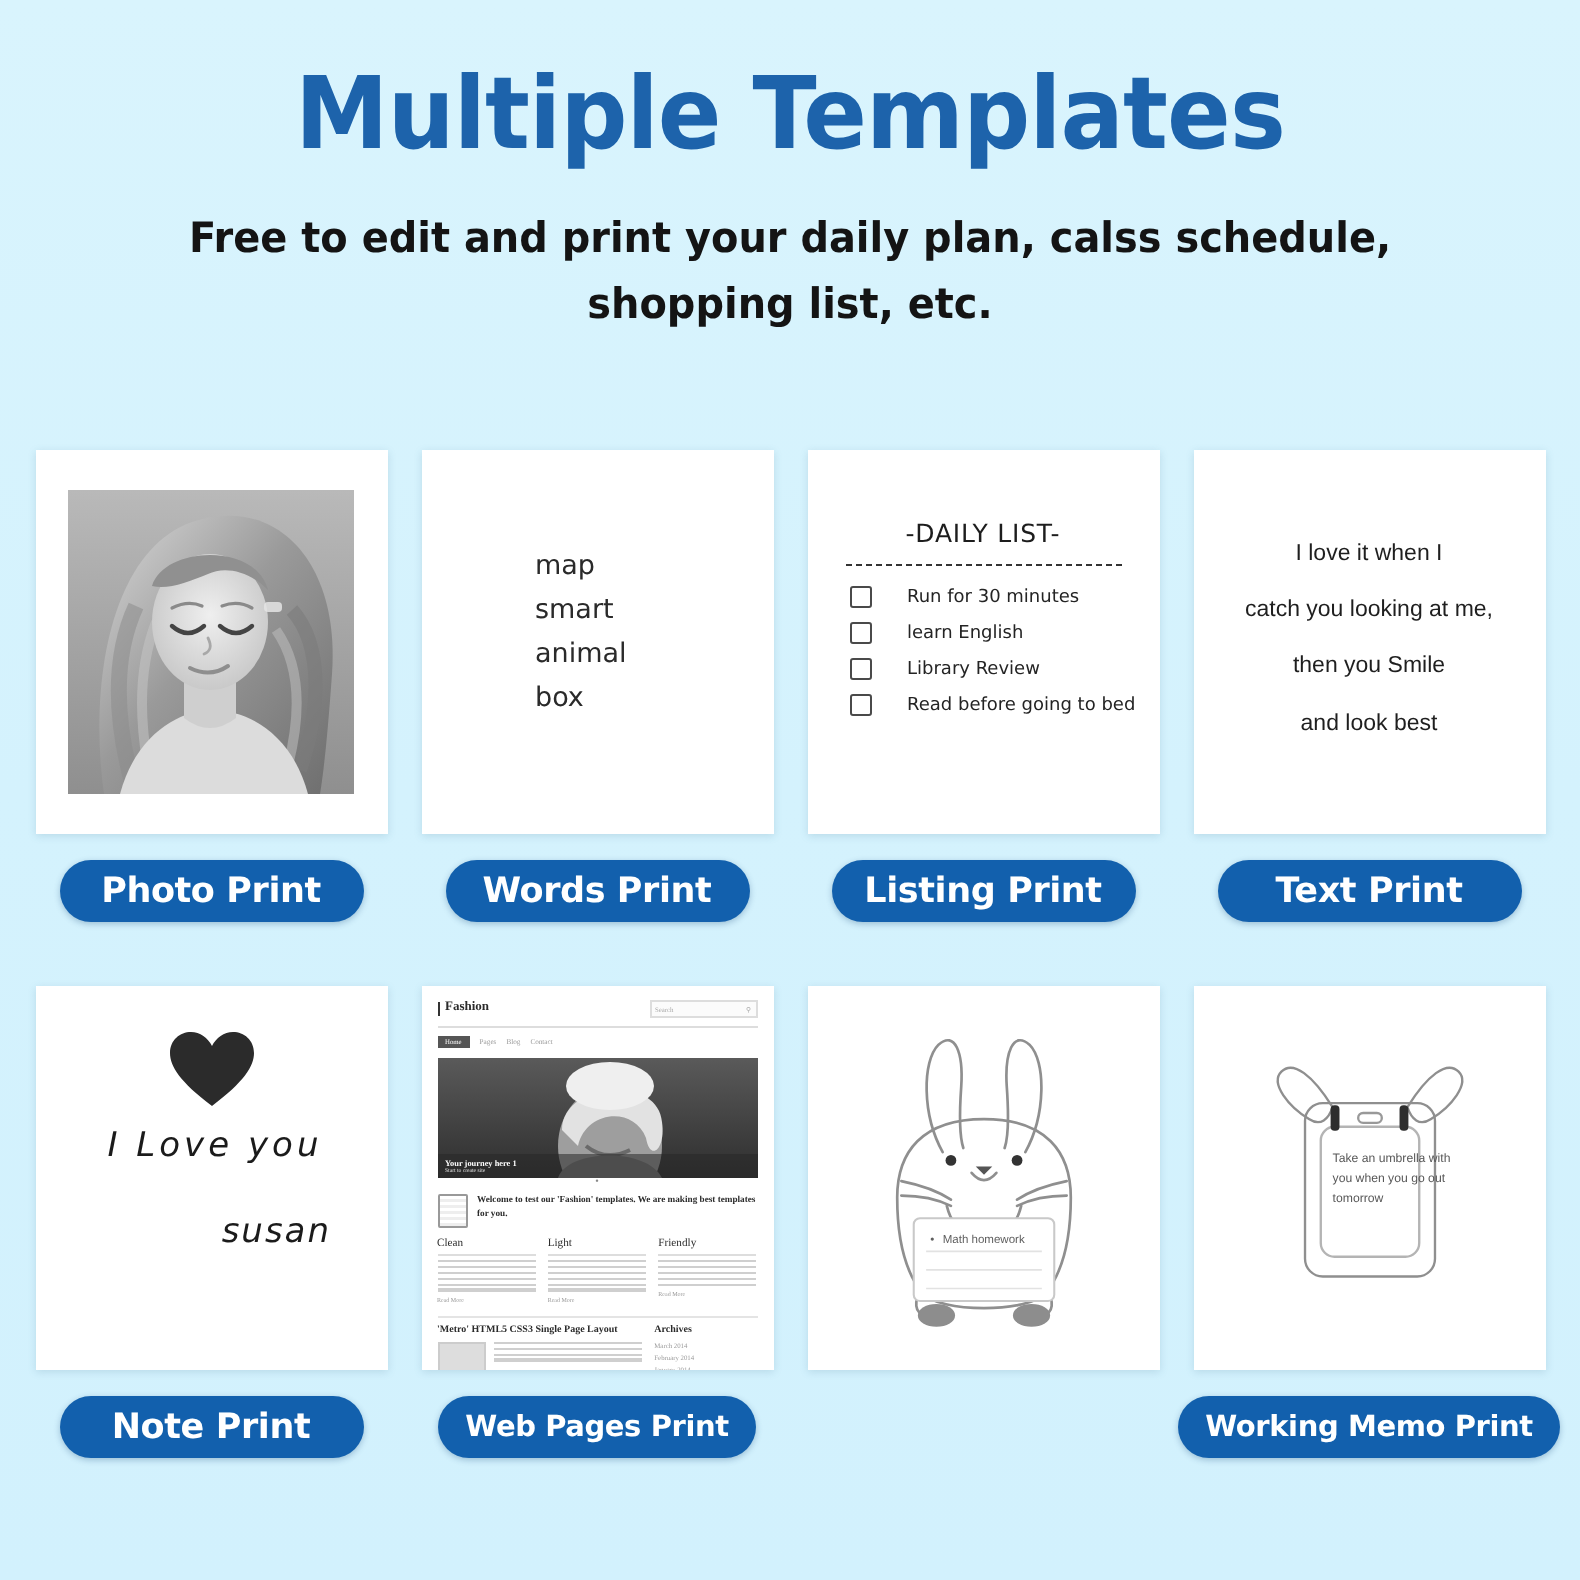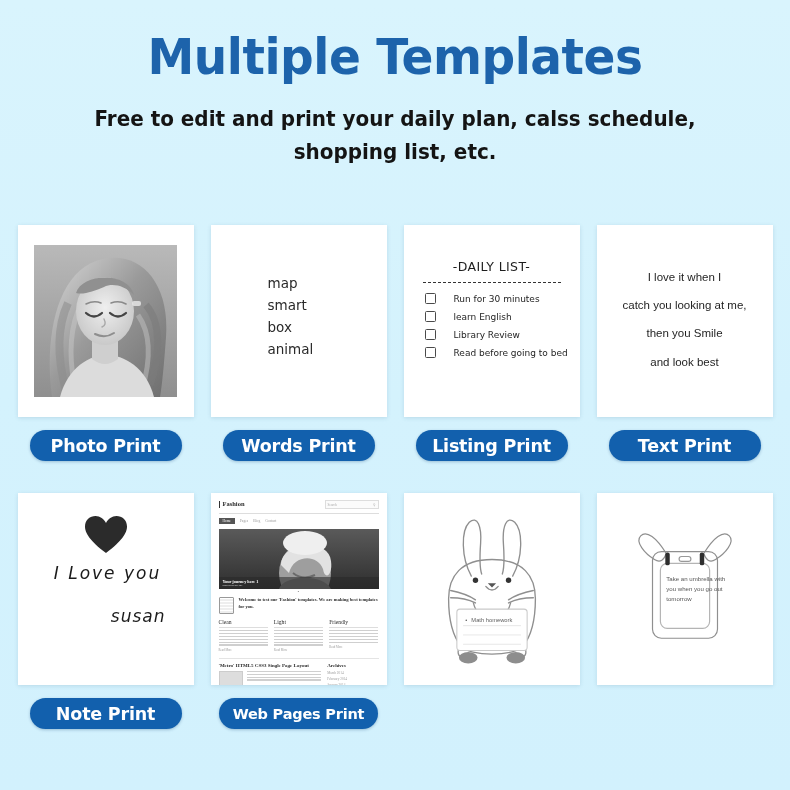--- a/index.html
+++ b/index.html
@@ -388,22 +388,22 @@
           </div>
         </div>
         <div class="btn">Photo Print</div>
       </div>
 
       <div class="cell">
         <div class="card">
           <div class="words">
             <div>map</div>
             <div>smart</div>
+            <div>animal</div>
             <div>box</div>
-            <div>animal</div>
           </div>
         </div>
         <div class="btn">Words Print</div>
       </div>
 
       <div class="cell">
         <div class="card">
           <div class="listing">
             <div class="listing-title">-DAILY LIST-</div>
             <div class="dashed"></div>
@@ -631,17 +631,18 @@
 
               <rect x="45" y="33" width="4.5" height="13" rx="2" fill="#2e2e2e"></rect>
               <rect x="80" y="33" width="4.5" height="13" rx="2" fill="#2e2e2e"></rect>
 
               <text class="memo-text" x="46" y="62">Take an umbrella with</text>
               <text class="memo-text" x="46" y="72">you when you go out</text>
               <text class="memo-text" x="46" y="82">tomorrow</text>
             </svg>
           </div>
         </div>
+        <div class="btn small">Working Memo Print</div>
       </div>
 
     </div>
   </div>
 </div>
 
 </body></html>

